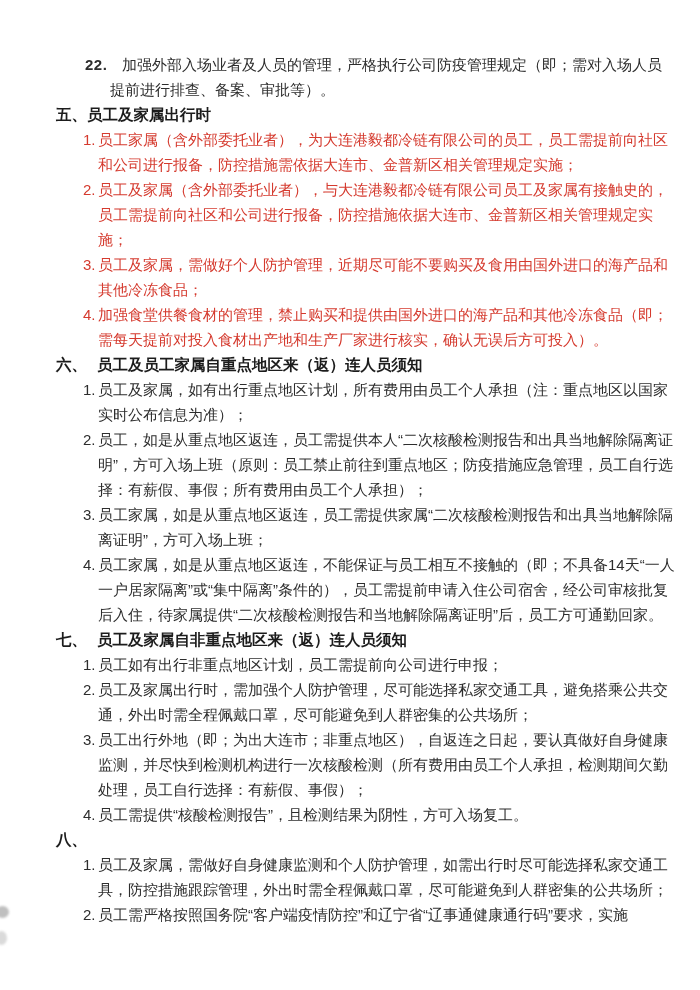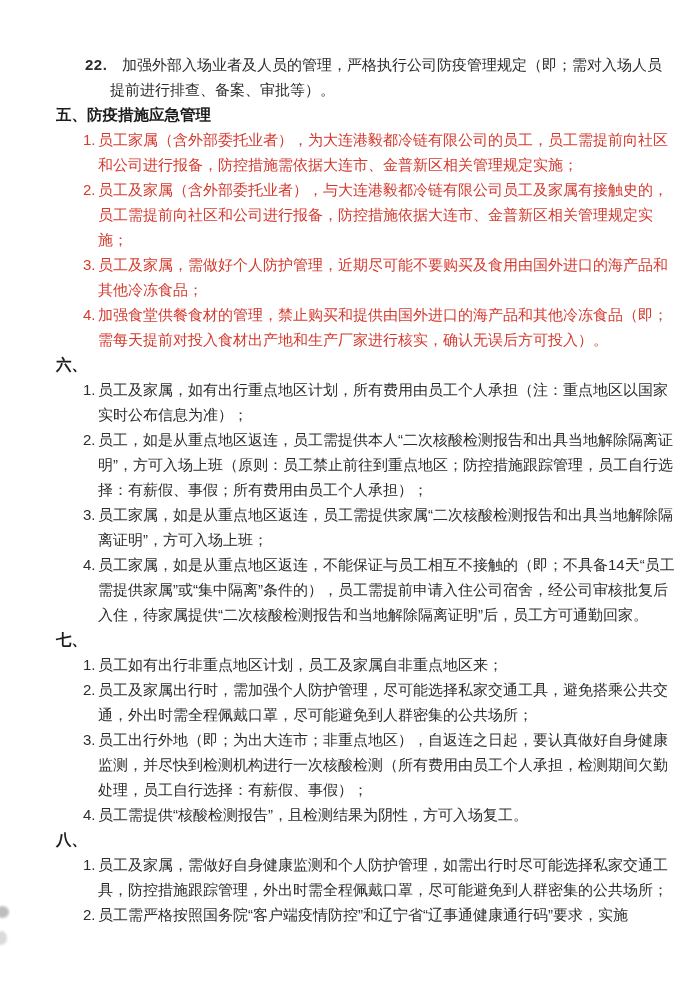--- a/index.html
+++ b/index.html
@@ -63,63 +63,65 @@
 <body>
 
 <div class="page">
   <div class="content">
       <div class="row item intro">
         <span class="num">22.</span>
         <div class="txt">加强外部入场业者及人员的管理，严格执行公司防疫管理规定（即；需对入场人员提前进行排查、备案、审批等）。</div>
       </div>
       <div class="row sec-head s0">
         <span class="num">五、</span>
-        <div class="txt">防疫措施应急管理</div>
+        <div class="txt">员工及家属出行时</div>
       </div>
       <div class="row item red">
         <span class="num">1.</span>
         <div class="txt">员工家属（含外部委托业者），为大连港毅都冷链有限公司的员工，员工需提前向社区和公司进行报备，防控措施需依据大连市、金普新区相关管理规定实施；</div>
       </div>
       <div class="row item red">
         <span class="num">2.</span>
         <div class="txt">员工及家属（含外部委托业者），与大连港毅都冷链有限公司员工及家属有接触史的，员工需提前向社区和公司进行报备，防控措施依据大连市、金普新区相关管理规定实施；</div>
       </div>
       <div class="row item red">
         <span class="num">3.</span>
         <div class="txt">员工及家属，需做好个人防护管理，近期尽可能不要购买及食用由国外进口的海产品和其他冷冻食品；</div>
       </div>
       <div class="row item red">
         <span class="num">4.</span>
         <div class="txt">加强食堂供餐食材的管理，禁止购买和提供由国外进口的海产品和其他冷冻食品（即；需每天提前对投入食材出产地和生产厂家进行核实，确认无误后方可投入）。</div>
       </div>
       <div class="row sec-head s1">
         <span class="num">六、</span>
+        <div class="txt">员工及员工家属自重点地区来（返）连人员须知</div>
       </div>
       <div class="row item">
         <span class="num">1.</span>
         <div class="txt">员工及家属，如有出行重点地区计划，所有费用由员工个人承担（注：重点地区以国家实时公布信息为准）；</div>
       </div>
       <div class="row item">
         <span class="num">2.</span>
-        <div class="txt">员工，如是从重点地区返连，员工需提供本人“二次核酸检测报告和出具当地解除隔离证明”，方可入场上班（原则：员工禁止前往到重点地区；防控措施跟踪管理，员工自行选择：有薪假、事假；所有费用由员工个人承担）；</div>
+        <div class="txt">员工，如是从重点地区返连，员工需提供本人“二次核酸检测报告和出具当地解除隔离证明”，方可入场上班（原则：员工禁止前往到重点地区；防疫措施应急管理，员工自行选择：有薪假、事假；所有费用由员工个人承担）；</div>
       </div>
       <div class="row item">
         <span class="num">3.</span>
         <div class="txt">员工家属，如是从重点地区返连，员工需提供家属“二次核酸检测报告和出具当地解除隔离证明”，方可入场上班；</div>
       </div>
       <div class="row item">
         <span class="num">4.</span>
-        <div class="txt">员工家属，如是从重点地区返连，不能保证与员工相互不接触的（即；不具备14天“员工需提供家属”或“集中隔离”条件的），员工需提前申请入住公司宿舍，经公司审核批复后入住，待家属提供“二次核酸检测报告和当地解除隔离证明”后，员工方可通勤回家。</div>
+        <div class="txt">员工家属，如是从重点地区返连，不能保证与员工相互不接触的（即；不具备14天“一人一户居家隔离”或“集中隔离”条件的），员工需提前申请入住公司宿舍，经公司审核批复后入住，待家属提供“二次核酸检测报告和当地解除隔离证明”后，员工方可通勤回家。</div>
       </div>
       <div class="row sec-head s2">
         <span class="num">七、</span>
+        <div class="txt">员工及家属自非重点地区来（返）连人员须知</div>
       </div>
       <div class="row item">
         <span class="num">1.</span>
-        <div class="txt">员工如有出行非重点地区计划，员工及家属自非重点地区来；</div>
+        <div class="txt">员工如有出行非重点地区计划，员工需提前向公司进行申报；</div>
       </div>
       <div class="row item">
         <span class="num">2.</span>
         <div class="txt">员工及家属出行时，需加强个人防护管理，尽可能选择私家交通工具，避免搭乘公共交通，外出时需全程佩戴口罩，尽可能避免到人群密集的公共场所；</div>
       </div>
       <div class="row item">
         <span class="num">3.</span>
         <div class="txt">员工出行外地（即；为出大连市；非重点地区），自返连之日起，要认真做好自身健康监测，并尽快到检测机构进行一次核酸检测（所有费用由员工个人承担，检测期间欠勤处理，员工自行选择：有薪假、事假）；</div>
       </div>
       <div class="row item">

